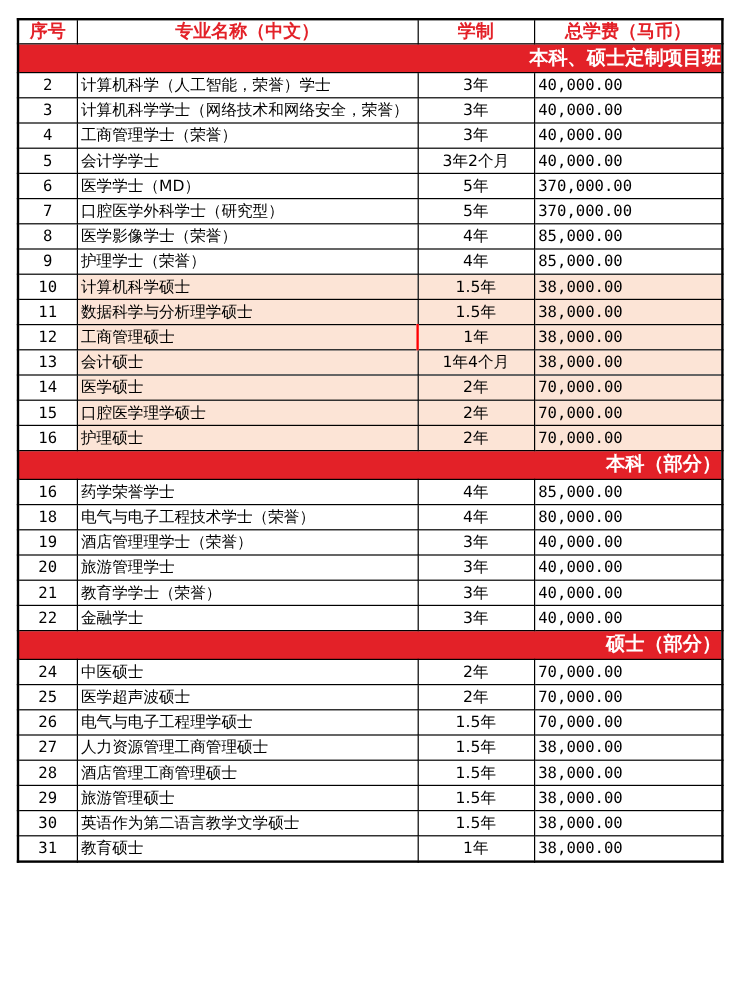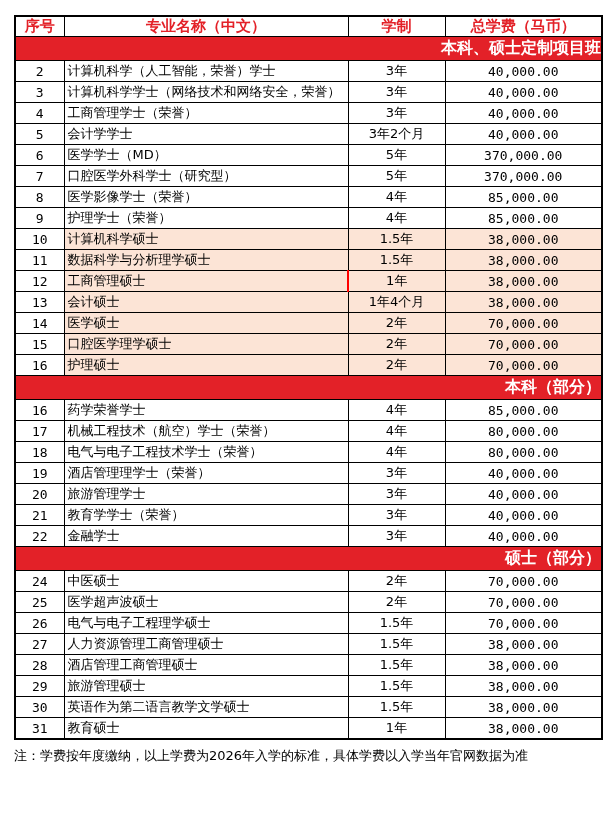--- a/index.html
+++ b/index.html
@@ -52,21 +52,21 @@
   tr.data-row.hl td{background:var(--peach);}
   tr.data-row.hl td.c-no{background:#ffffff;margin-left:32px;}
   td.c-no{
     text-align:center;
     font-family:"DejaVu Sans Mono",monospace;
     font-size:12px;
   }
   td.c-name{text-align:left;padding-left:5px;}
   td.c-duration{text-align:center;font-size:12.5px;}
   td.c-fee{
-    text-align:center;
+    text-align:left;
     padding-right:8px;
     font-family:"DejaVu Sans Mono",monospace;
     font-size:12.5px;
   }
   td.red-left{border-left:2px solid #FF0000;}
   .footnote{
     margin-top:7px;
     font-size:13px;
     color:var(--ink);
     white-space:nowrap;
@@ -188,26 +188,20 @@
         <tr class="section-row">
           <td colspan="4">本科（部分）</td>
         </tr>
         <tr class="data-row">
           <td class="c-no">16</td>
           <td class="c-name">药学荣誉学士</td>
           <td class="c-duration">4年</td>
           <td class="c-fee">85,000.00</td>
         </tr>
         <tr class="data-row">
-          <td class="c-no">17</td>
-          <td class="c-name">机械工程技术（航空）学士（荣誉）</td>
-          <td class="c-duration">4年</td>
-          <td class="c-fee">80,000.00</td>
-        </tr>
-        <tr class="data-row">
           <td class="c-no">18</td>
           <td class="c-name">电气与电子工程技术学士（荣誉）</td>
           <td class="c-duration">4年</td>
           <td class="c-fee">80,000.00</td>
         </tr>
         <tr class="data-row">
           <td class="c-no">19</td>
           <td class="c-name">酒店管理理学士（荣誉）</td>
           <td class="c-duration">3年</td>
           <td class="c-fee">40,000.00</td>
@@ -276,14 +270,13 @@
           <td class="c-fee">38,000.00</td>
         </tr>
         <tr class="data-row">
           <td class="c-no">31</td>
           <td class="c-name">教育硕士</td>
           <td class="c-duration">1年</td>
           <td class="c-fee">38,000.00</td>
         </tr>
       </tbody>
   </table>
-  <div class="footnote">注：学费按年度缴纳，以上学费为2026年入学的标准，具体学费以入学当年官网数据为准</div>
 </div>
 
 </body></html>

